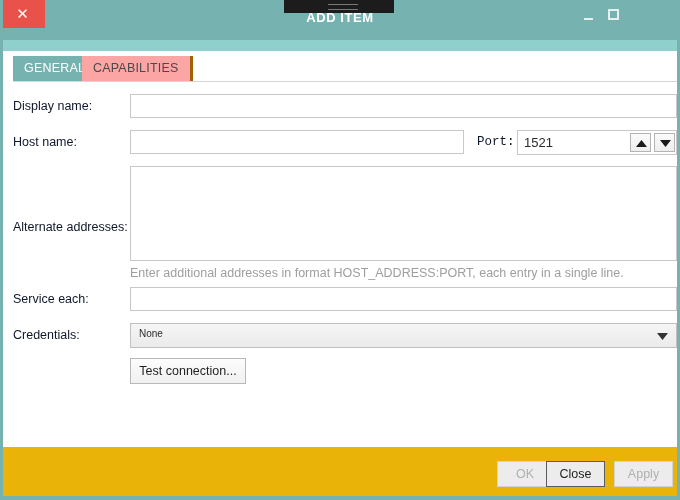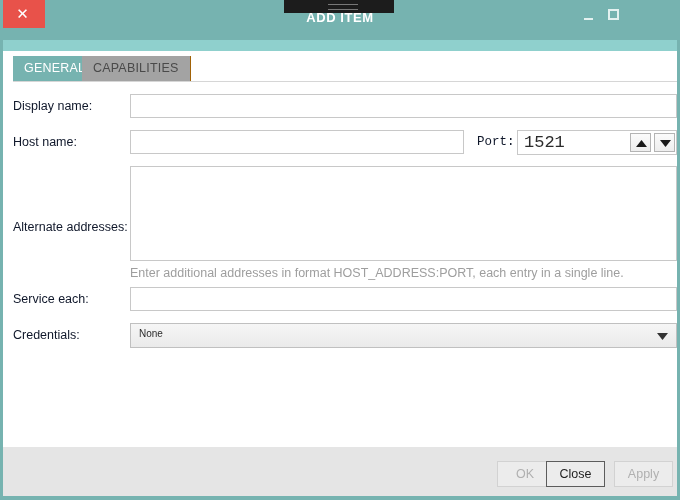--- a/index.html
+++ b/index.html
@@ -146,23 +146,23 @@
     cursor: default;
     letter-spacing: 0.2px;
   }
   .tab.active {
     left: 10px;
     background: #76b3b0;
     color: #ffffff;
   }
   .tab.inactive {
     left: 79px;
-    background: #a3a3a3;
+    background: #fca5a5;
     color: #4a4a4a;
-    border-right: 1px solid #a16207;
+    border-right: 3px solid #a16207;
   }
 
   
   .form {
     position: absolute;
     left: 0;
     top: 82px;
     width: 674px;
     height: 365px;
     background: #ffffff;
@@ -200,22 +200,22 @@
     background: #ffffff;
   }
   #port-input {
     position: absolute;
     left: 0; top: 0;
     width: 112px;
     height: 23px;
     border: none;
     box-sizing: border-box;
     background: transparent;
-    font-family: Liberation Mono, monospace;
-    font-size: 17px;
+    font-family: Liberation Sans, sans-serif;
+    font-size: 13px;
     color: #2b2b2b;
     padding: 0 6px;
     outline: none;
   }
   .spin {
     position: absolute;
     top: 2px;
     width: 21px;
     height: 19px;
     box-sizing: border-box;
@@ -290,21 +290,21 @@
   .sn-label { left: 10px; top: 210px; }
   .cr-label { left: 10px; top: 246px; }
 
   
   .footer {
     position: absolute;
     left: 0;
     top: 447px;
     width: 674px;
     height: 49px;
-    background: #e5e5e5;
+    background: #eab308;
   }
   .fbtn {
     position: absolute;
     top: 14px;
     height: 26px;
     box-sizing: border-box;
     font-family: "Liberation Sans", sans-serif;
     font-size: 12.5px;
     background: #ececec;
     cursor: default;
@@ -382,20 +382,21 @@
     <input class="field" id="service-name" type="text" value="" style="">
 
     <div class="lbl cr-label">Credentials:</div>
     <div class="select-wrap">
       <span class="select-value">None</span>
       <svg class="chevron" width="11" height="7" viewBox="0 0 11 7">
         <polygon points="0,0 11,0 5.5,7" fill="#333333"></polygon>
       </svg>
     </div>
 
+    <button class="test-btn">Test connection...</button>
   </div>
 
   <div class="footer">
     <button class="fbtn disabled" id="ok-button">OK</button>
     <button class="fbtn enabled" id="close-button">Close</button>
     <button class="fbtn disabled" id="apply-button">Apply</button>
   </div>
 
 </div>
 

